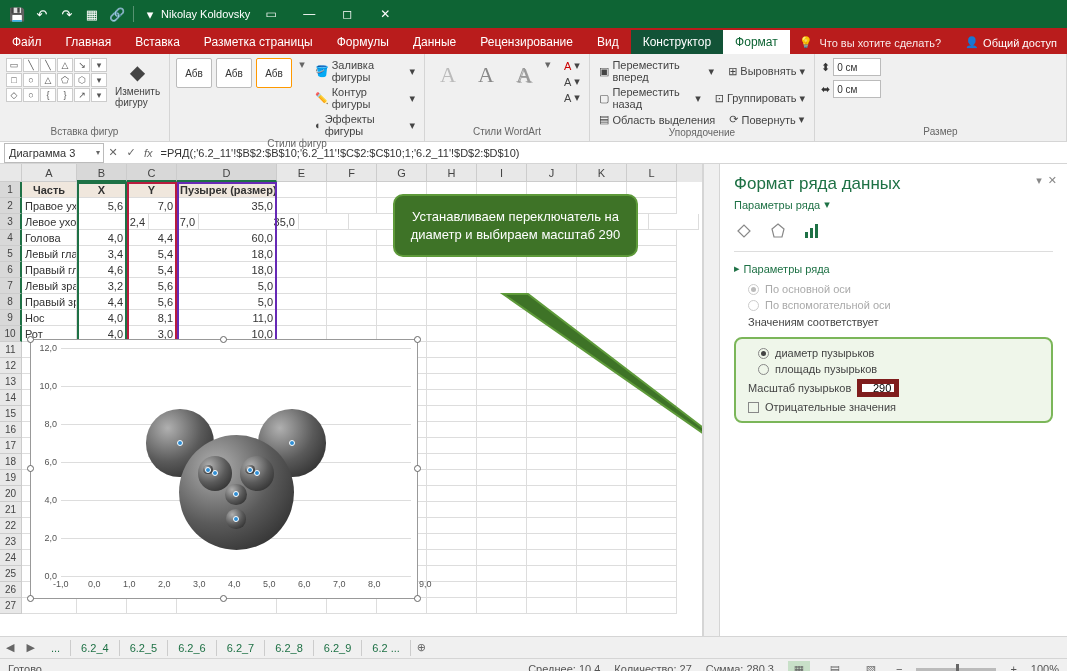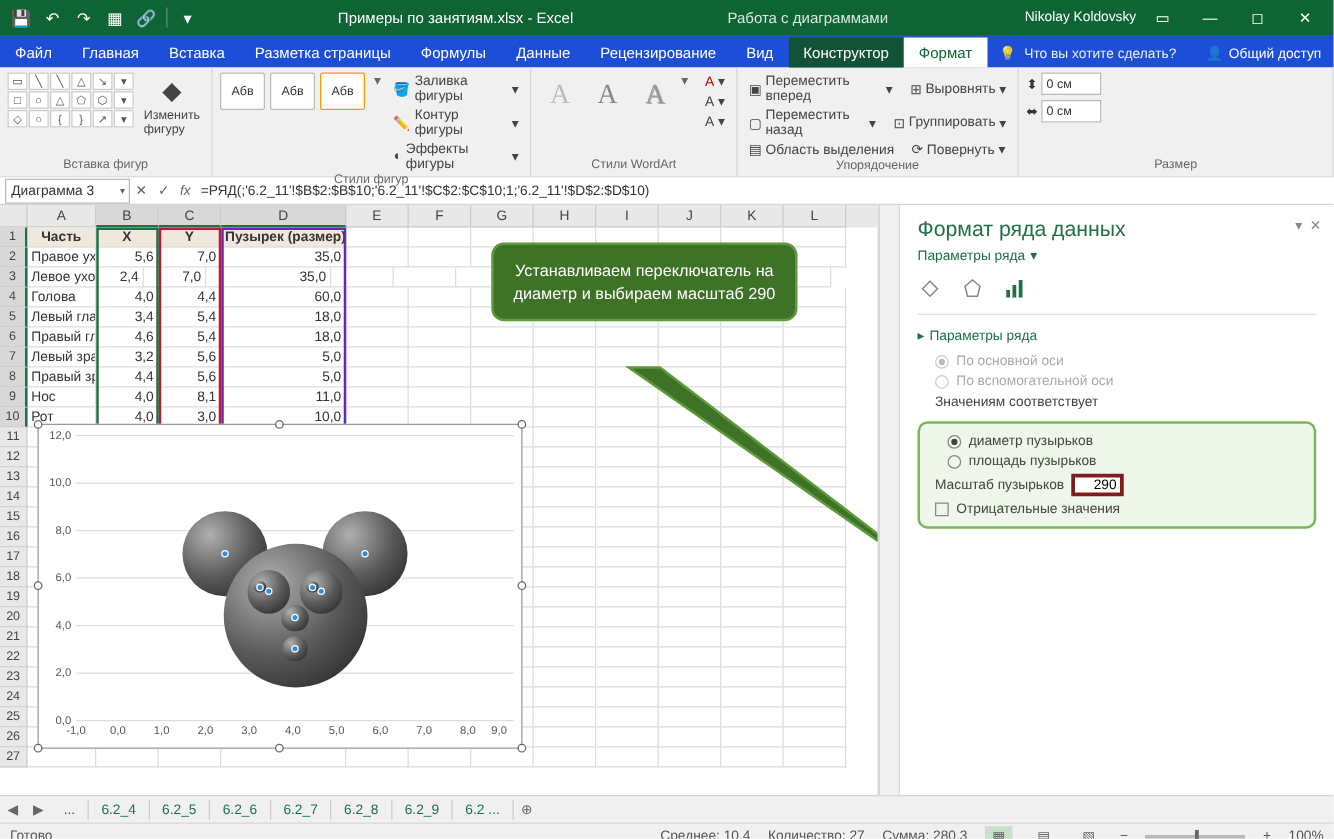--- a/index.html
+++ b/index.html
@@ -4,21 +4,21 @@
 <style>
 *{box-sizing:border-box;margin:0;padding:0;font-family:"Segoe UI",Arial,sans-serif}
 body{width:1067px;height:671px;overflow:hidden;background:#fff;font-size:11px;color:#333}
 .titlebar{height:28px;background:#0e6434;color:#fff;display:flex;align-items:center;padding:0 6px}
 .qat{display:flex;gap:3px;align-items:center}
 .qat-btn{width:22px;height:22px;display:flex;align-items:center;justify-content:center;color:#fff;font-size:13px}
 .qat-sep{width:1px;height:16px;background:rgba(255,255,255,.3);margin:0 2px}
 .title-txt{flex:1;text-align:center;font-size:12px}
 .title-right{display:flex;gap:4px;align-items:center}
 .winbtn{width:34px;height:28px;display:flex;align-items:center;justify-content:center;font-size:12px}
-.tabbar{height:26px;background:#1d4ed8;display:flex;align-items:flex-end;color:#fff}
+.tabbar{height:26px;background:#b91c1c;display:flex;align-items:flex-end;color:#fff}
 .tab{padding:5px 12px;font-size:12px;cursor:pointer}
 .tab.active{background:#fff;color:#0e6434}
 .tab.chart{background:#125337}
 .tellme{padding:5px 10px;display:flex;gap:6px;align-items:center;opacity:.9}
 .share-btn{margin-left:auto;padding:5px 10px;display:flex;gap:4px;align-items:center}
 .ribbon{height:88px;background:#f0f0f0;border-bottom:1px solid #d5d5d5;display:flex}
 .rg{border-right:1px solid #d5d5d5;padding:2px 6px;display:flex;flex-direction:column;position:relative}
 .rg-body{flex:1;display:flex;gap:4px;align-items:flex-start;padding-top:2px}
 .rg-label{text-align:center;font-size:10px;color:#666;padding-bottom:2px}
 .rb-btn{display:flex;flex-direction:column;align-items:center;padding:2px 4px;font-size:10px;color:#444;gap:2px}
@@ -74,21 +74,21 @@
 .fp-sect-h{color:#1e7145;font-size:11px;margin-bottom:6px;display:flex;gap:4px;align-items:center}
 .fp-opt{display:flex;align-items:center;gap:6px;padding:2px 0 2px 14px;font-size:11px;color:#444}
 .fp-opt.dis{color:#aaa}
 .fp-radio{width:11px;height:11px;border:1px solid #888;border-radius:50%;display:inline-flex;align-items:center;justify-content:center}
 .fp-radio.dis{border-color:#ccc}
 .fp-radio.chk::after{content:"";width:5px;height:5px;background:#444;border-radius:50%}
 .fp-radio.dis.chk::after{background:#bbb}
 .fp-check{width:11px;height:11px;border:1px solid #888}
 .fp-lbl{font-size:11px;color:#444;padding:3px 0 3px 14px}
 .fp-hl{border:2px solid #7bb659;border-radius:8px;background:rgba(120,180,80,.12);padding:6px 8px;margin-top:6px}
-.fp-input{width:42px;height:18px;border:3px solid #7f1d1d;text-align:right;padding:0 3px;font-size:11px;float:right}
+.fp-input{width:42px;height:18px;border:5px solid #7f1d1d;text-align:right;padding:0 3px;font-size:11px;float:right}
 .tabstrip{height:22px;background:#f0f0f0;border-top:1px solid #d5d5d5;display:flex;align-items:center;font-size:11px}
 .ts-btn{padding:0 6px;color:#666}
 .ts-tab{padding:2px 10px;border-right:1px solid #ccc;color:#1e7145}
 .statusbar{height:21px;background:#f0f0f0;border-top:1px solid #d5d5d5;display:flex;align-items:center;font-size:11px;color:#555;padding:0 8px;gap:14px}
 .statusbar .sp{flex:1}
 .view-btn{width:22px;height:16px;display:flex;align-items:center;justify-content:center;color:#666}
 .view-btn.act{background:#c8e0c8}
 .zoom-slider{width:80px;height:3px;background:#bbb;position:relative}
 .zoom-slider::after{content:"";position:absolute;left:50%;top:-4px;width:3px;height:11px;background:#666}
 </style>
@@ -97,24 +97,20 @@
 
 <div class="titlebar">
   <div class="qat">
     <div class="qat-btn">💾</div>
     <div class="qat-btn">↶</div>
     <div class="qat-btn">↷</div>
     <div class="qat-btn">▦</div>
     <div class="qat-btn">🔗</div>
     <div class="qat-sep"></div>
     <div class="qat-btn">▾</div>
-  </div>
-  <div class="title-txt">
-    <span>Примеры по занятиям.xlsx - Excel</span>
-    <span style="margin-left:120px;opacity:.85">Работа с диаграммами</span>
   </div>
   <div class="title-right">
     <span>Nikolay Koldovsky</span>
     <div class="winbtn">▭</div>
     <div class="winbtn">—</div>
     <div class="winbtn">◻</div>
     <div class="winbtn">✕</div>
   </div>
 </div>
 
@@ -283,21 +279,21 @@
           <div class="cell" style="width: 50px;"></div>
           <div class="cell" style="width: 50px;"></div>
           <div class="cell" style="width: 50px;"></div>
           <div class="cell" style="width: 50px;"></div>
           <div class="cell" style="width: 50px;"></div>
           <div class="cell" style="width: 50px;"></div>
         </div>
         <div class="row">
           <div class="rowhdr sel">3</div>
           <div class="cell" style="width: 55px;">Левое ухо</div>
-          <div class="cell r" style="width: 38px;">2,4</div>
+          <div class="cell r" style="width: 72px;">2,4</div>
           <div class="cell r" style="width: 50px;">7,0</div>
           <div class="cell r" style="width: 100px;">35,0</div>
           <div class="cell" style="width: 50px;"></div>
           <div class="cell" style="width: 50px;"></div>
           <div class="cell" style="width: 50px;"></div>
           <div class="cell" style="width: 50px;"></div>
           <div class="cell" style="width: 50px;"></div>
           <div class="cell" style="width: 50px;"></div>
           <div class="cell" style="width: 50px;"></div>
           <div class="cell" style="width: 50px;"></div>
@@ -694,21 +690,21 @@
           <div class="axis-lbl" style="left: -8px; top: 231px;">-1,0</div>
           <div class="axis-lbl" style="left: 27px; top: 231px;">0,0</div>
           <div class="axis-lbl" style="left: 62px; top: 231px;">1,0</div>
           <div class="axis-lbl" style="left: 97px; top: 231px;">2,0</div>
           <div class="axis-lbl" style="left: 132px; top: 231px;">3,0</div>
           <div class="axis-lbl" style="left: 167px; top: 231px;">4,0</div>
           <div class="axis-lbl" style="left: 202px; top: 231px;">5,0</div>
           <div class="axis-lbl" style="left: 237px; top: 231px;">6,0</div>
           <div class="axis-lbl" style="left: 272px; top: 231px;">7,0</div>
           <div class="axis-lbl" style="left: 307px; top: 231px;">8,0</div>
-          <div class="axis-lbl" style="left: 332px; top: 231px; text-align: right;">9,0</div>
+          <div class="axis-lbl" style="left: 358px; top: 231px; text-align: right;">9,0</div>
           <div class="bubble" style="left: 197.458px; top: 61.4583px; width: 67.0833px; height: 67.0833px;"></div>
           <div class="pt" style="left: 228px; top: 92px;"></div>
           <div class="bubble" style="left: 85.4583px; top: 61.4583px; width: 67.0833px; height: 67.0833px;"></div>
           <div class="pt" style="left: 116px; top: 92px;"></div>
           <div class="bubble" style="left: 117.5px; top: 86.9px; width: 115px; height: 115px;"></div>
           <div class="pt" style="left: 172px; top: 141.4px;"></div>
           <div class="bubble" style="left: 136.75px; top: 108.15px; width: 34.5px; height: 34.5px;"></div>
           <div class="pt" style="left: 151px; top: 122.4px;"></div>
           <div class="bubble" style="left: 178.75px; top: 108.15px; width: 34.5px; height: 34.5px;"></div>
           <div class="pt" style="left: 193px; top: 122.4px;"></div>

